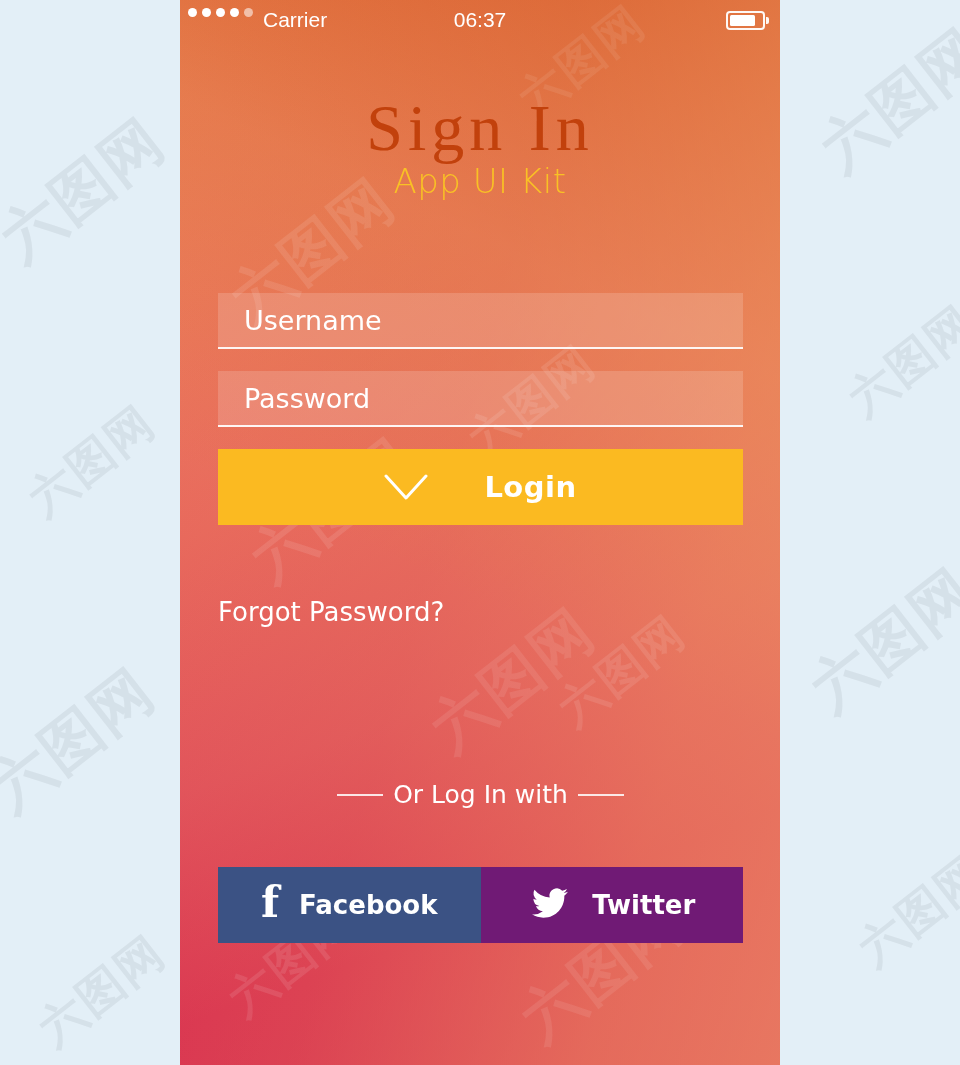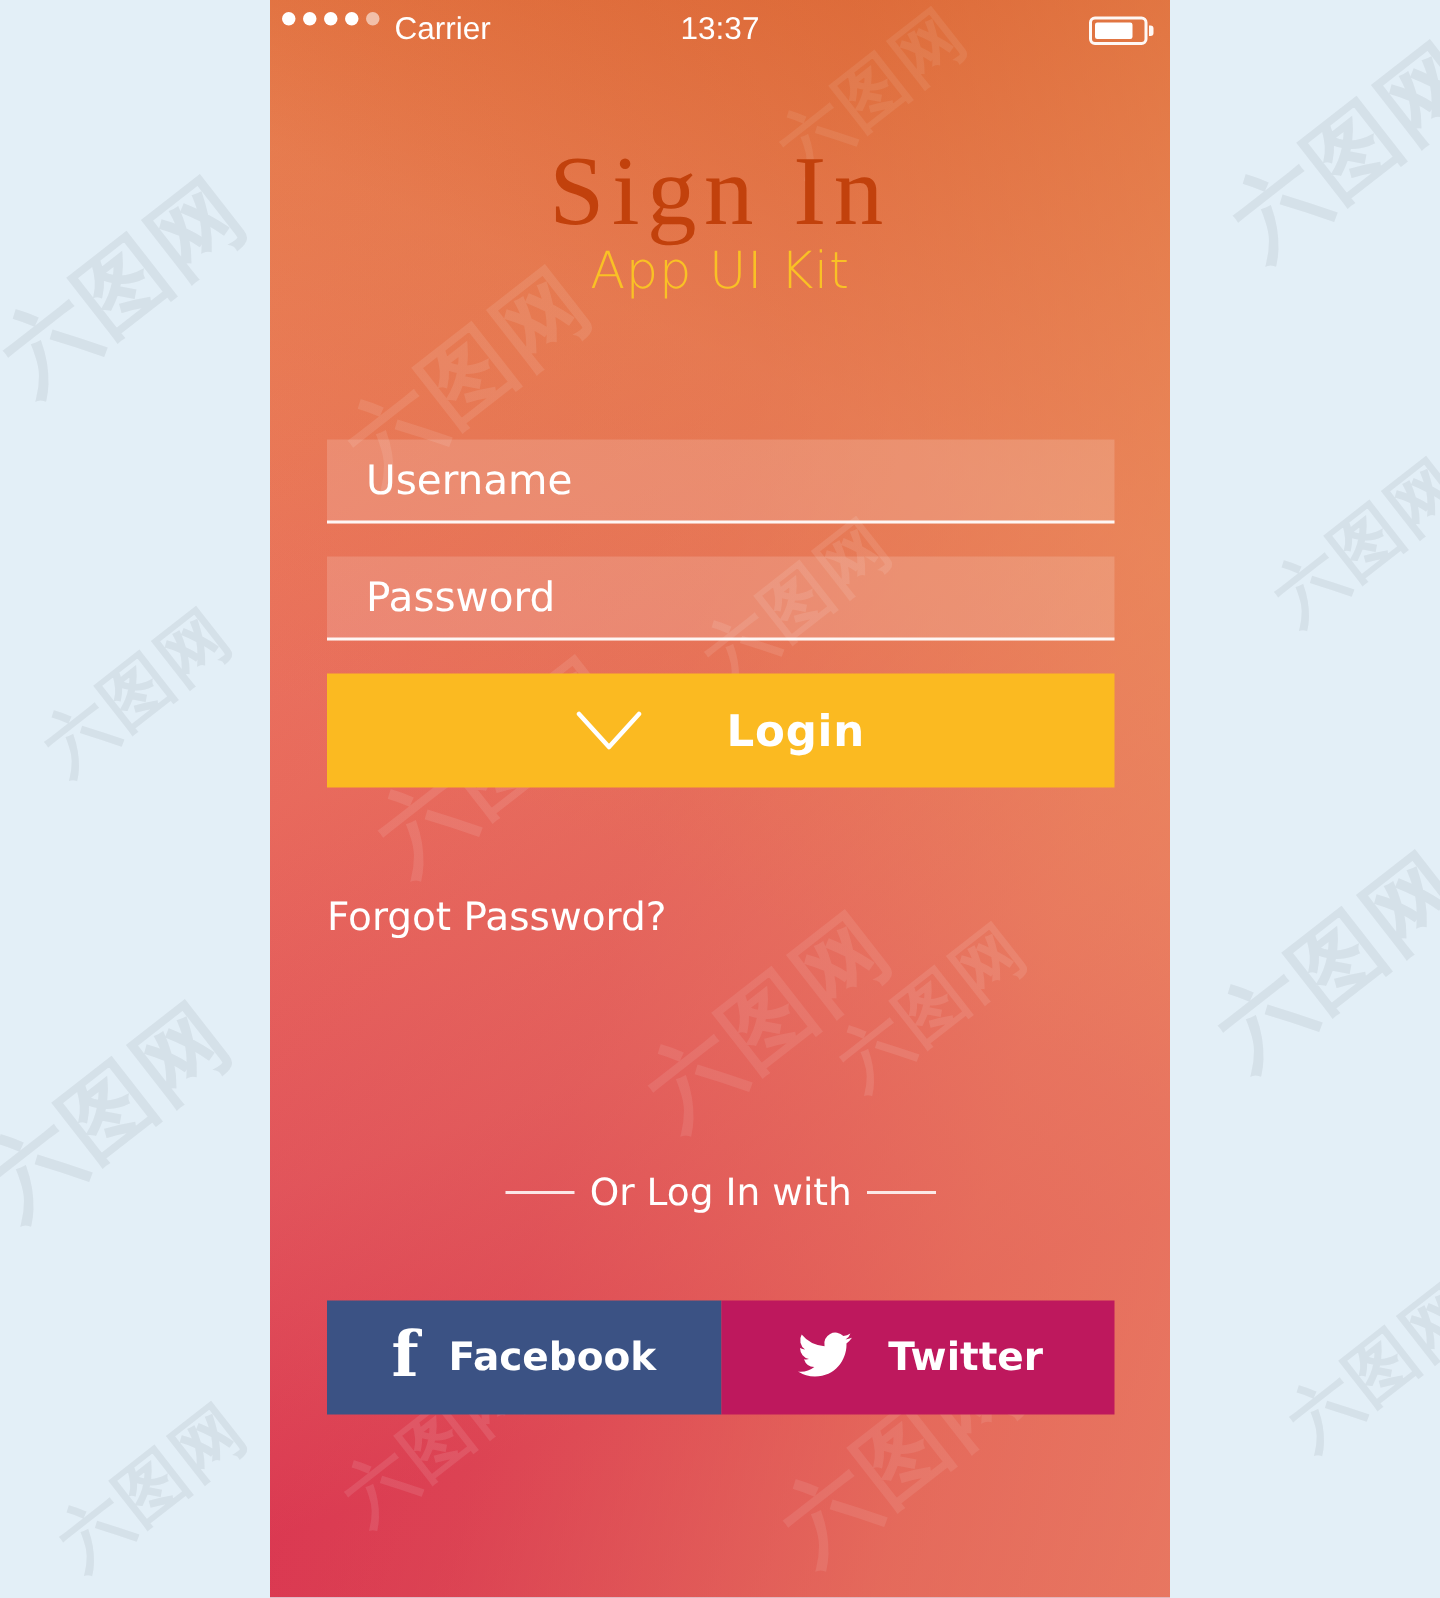--- a/index.html
+++ b/index.html
@@ -251,21 +251,21 @@
   }
   .social-btn {
     flex: 1;
     display: flex;
     align-items: center;
     justify-content: center;
     gap: 20px;
     cursor: pointer;
   }
   .social-btn.fb { background: #3b5284; }
-  .social-btn.tw { background: #be185d; }
+  .social-btn.tw { background: #701a75; }
   .social-label {
     font-size: 26px;
     color: #ffffff;
     font-weight: 700;
     font-family: "DejaVu Sans", sans-serif;
   }
   .fb-glyph {
     font-family: "DejaVu Serif", serif;
     font-weight: bold;
     font-size: 42px;
@@ -309,21 +309,21 @@
       <div class="sb-left">
         <div class="dots">
           <span class="dot"></span>
           <span class="dot"></span>
           <span class="dot"></span>
           <span class="dot"></span>
           <span class="dot dim"></span>
         </div>
         <span class="carrier">Carrier</span>
       </div>
-      <div class="sb-time">13:37</div>
+      <div class="sb-time">06:37</div>
       <div class="battery">
         <div class="batt-body">
           <div class="batt-fill" style="width:82%;"></div>
         </div>
         <div class="batt-cap"></div>
       </div>
     </div>
 
     <div class="title-wrap">
       <div class="app-title">Sign  In</div>

